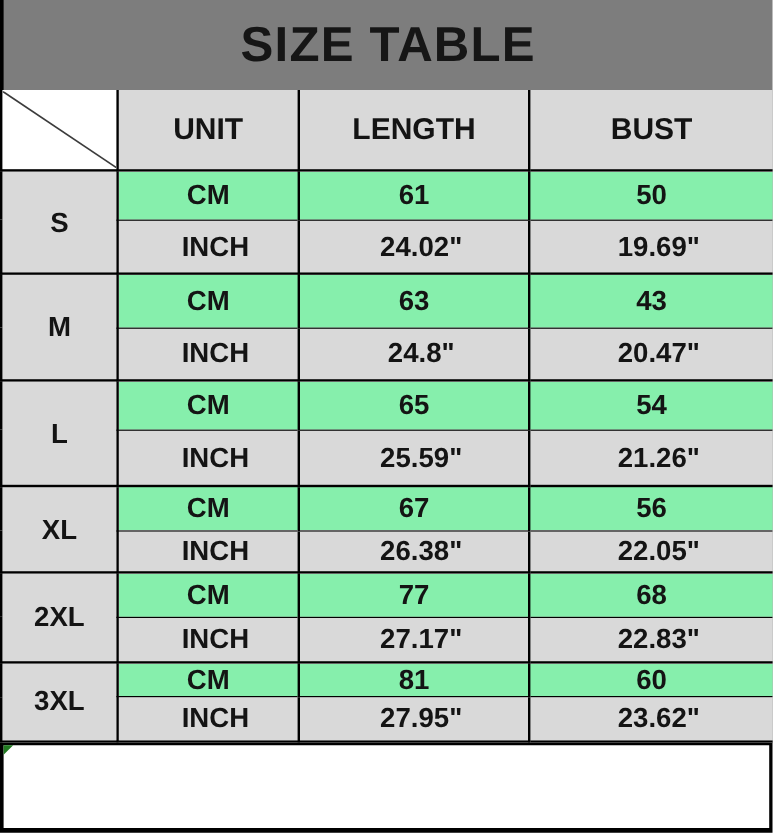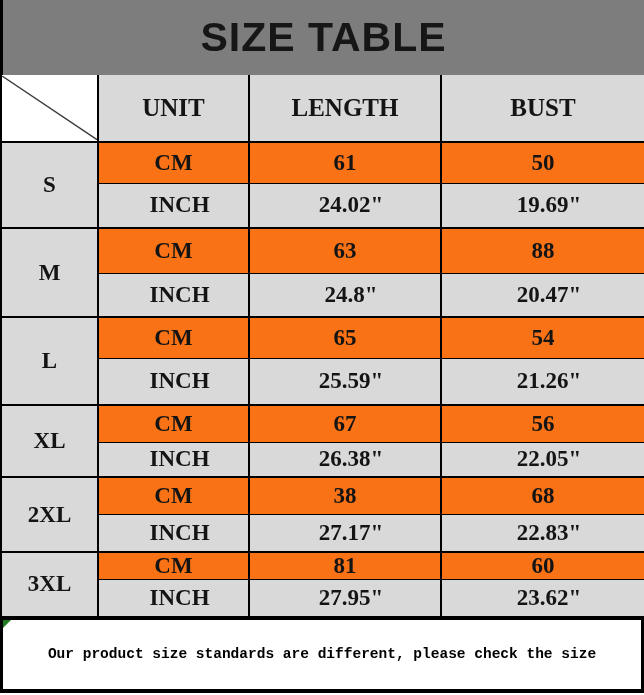--- a/index.html
+++ b/index.html
@@ -31,28 +31,27 @@
     width: 644px;
   }
   table.size-table td {
     border: 2px solid #000;
     text-align: center;
     vertical-align: middle;
     padding: 0;
     font-size: 23px;
     font-weight: 700;
     overflow: hidden;
-    font-family: Liberation Serif, serif;
   }
   tr.head td { border-top: 0; background: #d9d9d9; font-size: 25px; }
   td.corner { background: #ffffff !important; }
   td.corner svg { display: block; width: 100%; height: 100%; }
   td.firstcol { border-left-width: 3px; }
   td.size { background: #d9d9d9 !important; font-size: 27px; }
-  tr.cm td { background: #f97316; }
+  tr.cm td { background: #86efac; }
   tr.inch td { background: #d9d9d9; border-top-width: 1px; padding-left: 12px; }
   tr.cm td.thin { border-bottom-width: 1px; }
   
   .note {
     width: 644px; height: 75px;
     background: #ffffff;
     border: 3px solid #000;
     border-top-width: 2px;
     border-bottom-width: 4px;
     position: relative;
@@ -108,21 +107,21 @@
       <tr class="inch" style="height:45px">
         <td>INCH</td>
         <td>24.02"</td>
         <td>19.69"</td>
       </tr>
 
       <tr class="cm" style="height:45px">
         <td class="size firstcol" rowspan="2">M</td>
         <td class="thin">CM</td>
         <td class="thin">63</td>
-        <td class="thin">88</td>
+        <td class="thin">43</td>
       </tr>
       <tr class="inch" style="height:44px">
         <td>INCH</td>
         <td>24.8"</td>
         <td>20.47"</td>
       </tr>
 
       <tr class="cm" style="height:41px">
         <td class="size firstcol" rowspan="2">L</td>
         <td class="thin">CM</td>
@@ -143,21 +142,21 @@
       </tr>
       <tr class="inch" style="height:35px">
         <td>INCH</td>
         <td>26.38"</td>
         <td>22.05"</td>
       </tr>
 
       <tr class="cm" style="height:37px">
         <td class="size firstcol" rowspan="2">2XL</td>
         <td class="thin">CM</td>
-        <td class="thin">38</td>
+        <td class="thin">77</td>
         <td class="thin">68</td>
       </tr>
       <tr class="inch" style="height:38px">
         <td>INCH</td>
         <td>27.17"</td>
         <td>22.83"</td>
       </tr>
 
       <tr class="cm" style="height:23px">
         <td class="size firstcol" rowspan="2">3XL</td>
@@ -168,16 +167,15 @@
       <tr class="inch" style="height:37px">
         <td>INCH</td>
         <td>27.95"</td>
         <td>23.62"</td>
       </tr>
     </tbody>
   </table>
 
   <div class="note">
     <span class="marker"></span>
-    <div>Our product size standards are different, please check the size</div>
   </div>
 
 </div>
 
 </body></html>

